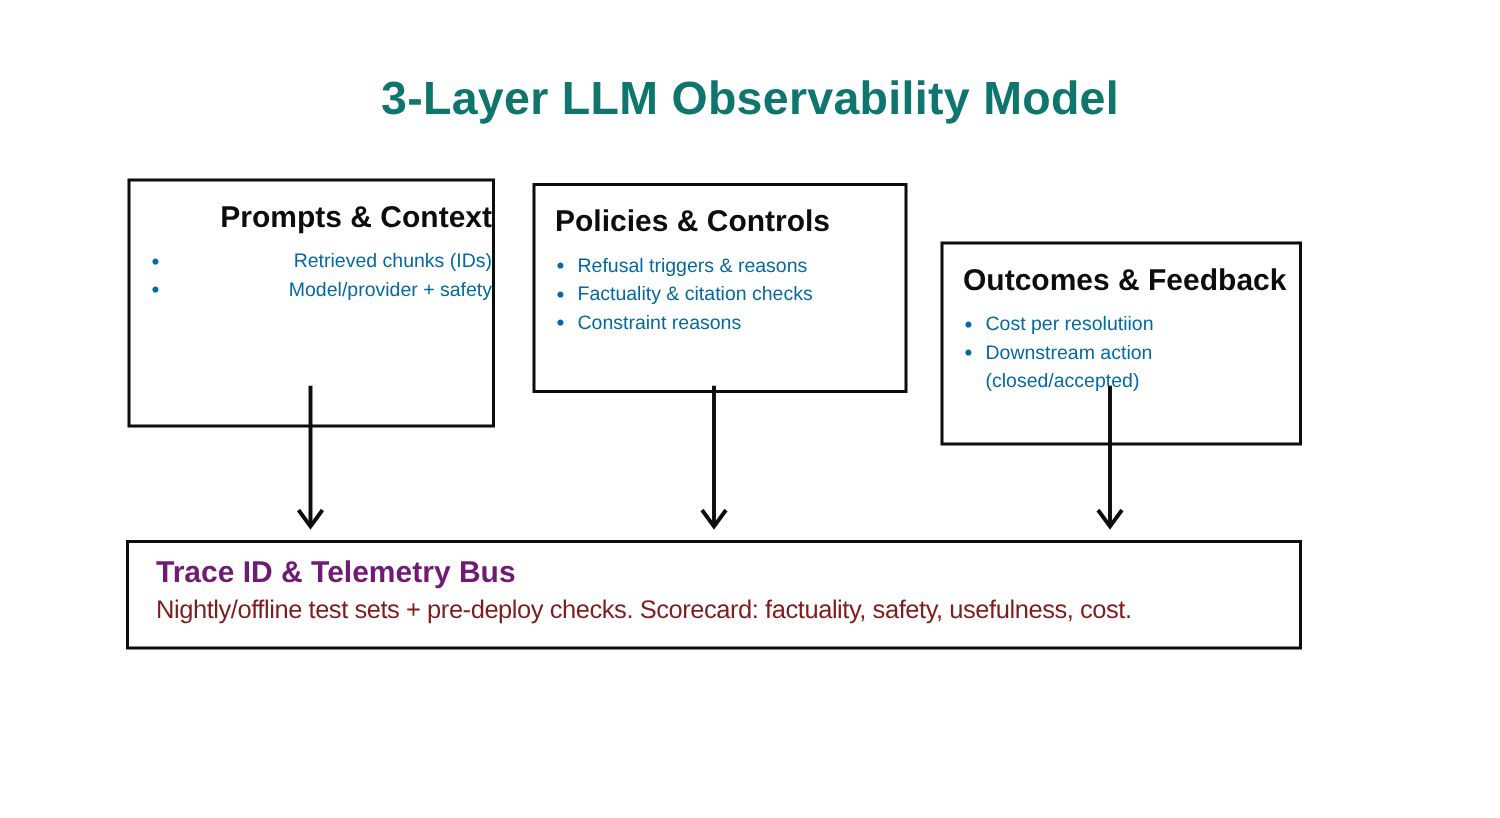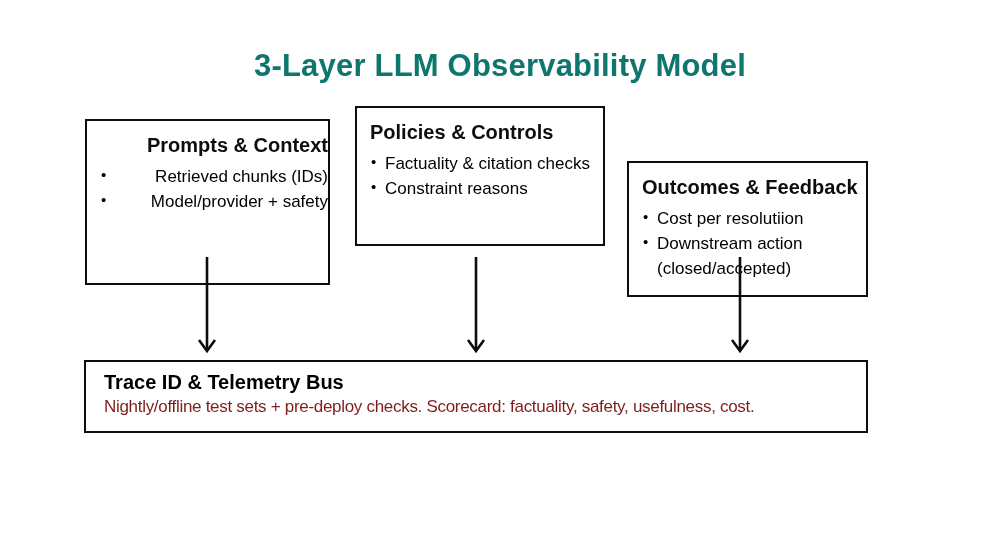--- a/index.html
+++ b/index.html
@@ -35,35 +35,35 @@
   .layer-box .box-title {
     font-size: 20px;
     font-weight: 700;
     white-space: nowrap;
     margin-bottom: 7px;
     color: #0d0d0d;
   }
   .bullet-list { list-style: none; }
   .bullet-list li {
     position: relative;
-    font-size: 17px;
+    font-size: 13px;
     line-height: 1.48;
     padding-left: 15px;
-    color: #000000;
+    color: #0369a1;
   }
   .bullet-list li::before {
     content: "•";
     position: absolute;
     left: 1px;
     top: 0;
     font-size: 15px;
   }
   .nowrap li { white-space: nowrap; }
   #box-prompts  { left: 85px;  top: 119px; width: 245px; height: 166px; text-align: right; }
-  #box-policies { left: 355px; top: 106px; width: 250px; height: 140px; }
+  #box-policies { left: 355px; top: 122px; width: 250px; height: 140px; }
   #box-outcomes { left: 627px; top: 121px; width: 241px; height: 136px; padding-right: 8px; margin-top: 40px; }
   .flow-arrow {
     position: absolute;
     top: 257px;
     width: 26px;
     height: 97px;
   }
   #arrow-1 { left: 194px; }
   #arrow-2 { left: 463px; }
   #arrow-3 { left: 727px; }
@@ -73,21 +73,21 @@
     top: 360px;
     width: 784px;
     height: 73px;
     background: #ffffff;
     border: 2.5px solid #0d0d0d;
     padding: 9px 18px 0 18px;
   }
   .bus-box .bus-title {
     font-size: 20px;
     font-weight: 700;
-    color: #000000;
+    color: #701a75;
     margin-bottom: 3px;
   }
   .bus-box .bus-description {
     font-size: 17px;
     letter-spacing: -0.3px;
     color: #7f1d1d;
     white-space: nowrap;
   }
 </style>
 </head>
@@ -101,20 +101,21 @@
     <div class="box-title">Prompts &amp; Context</div>
     <ul class="bullet-list nowrap">
       <li>Retrieved chunks (IDs)</li>
       <li>Model/provider + safety</li>
     </ul>
   </div>
 
   <div class="layer-box" id="box-policies">
     <div class="box-title">Policies &amp; Controls</div>
     <ul class="bullet-list nowrap">
+      <li>Refusal triggers &amp; reasons</li>
       <li>Factuality &amp; citation checks</li>
       <li>Constraint reasons</li>
     </ul>
   </div>
 
   <div class="layer-box" id="box-outcomes">
     <div class="box-title">Outcomes &amp; Feedback</div>
     <ul class="bullet-list">
       <li>Cost per resolutiion</li>
       <li>Downstream action (closed/accepted)</li>

